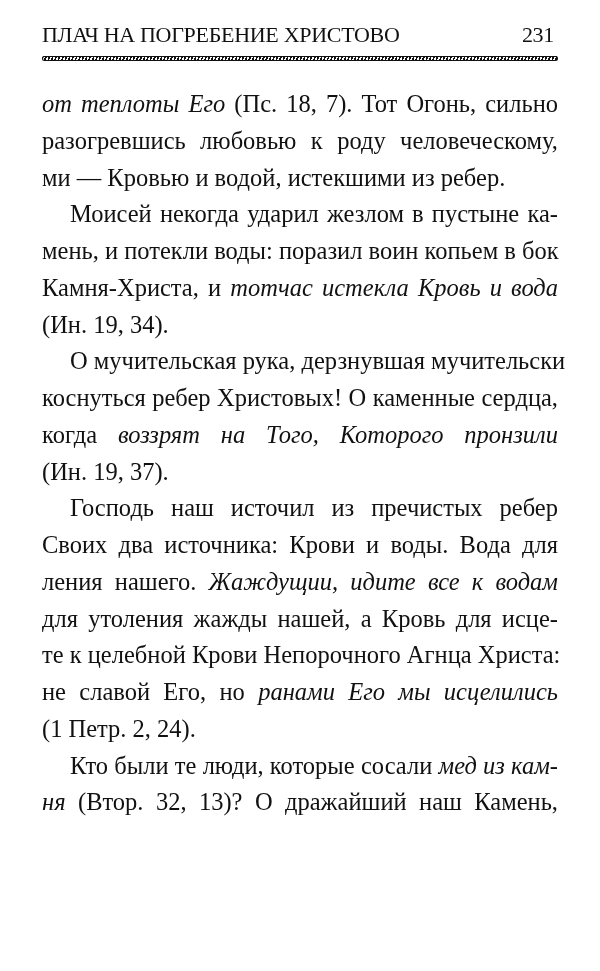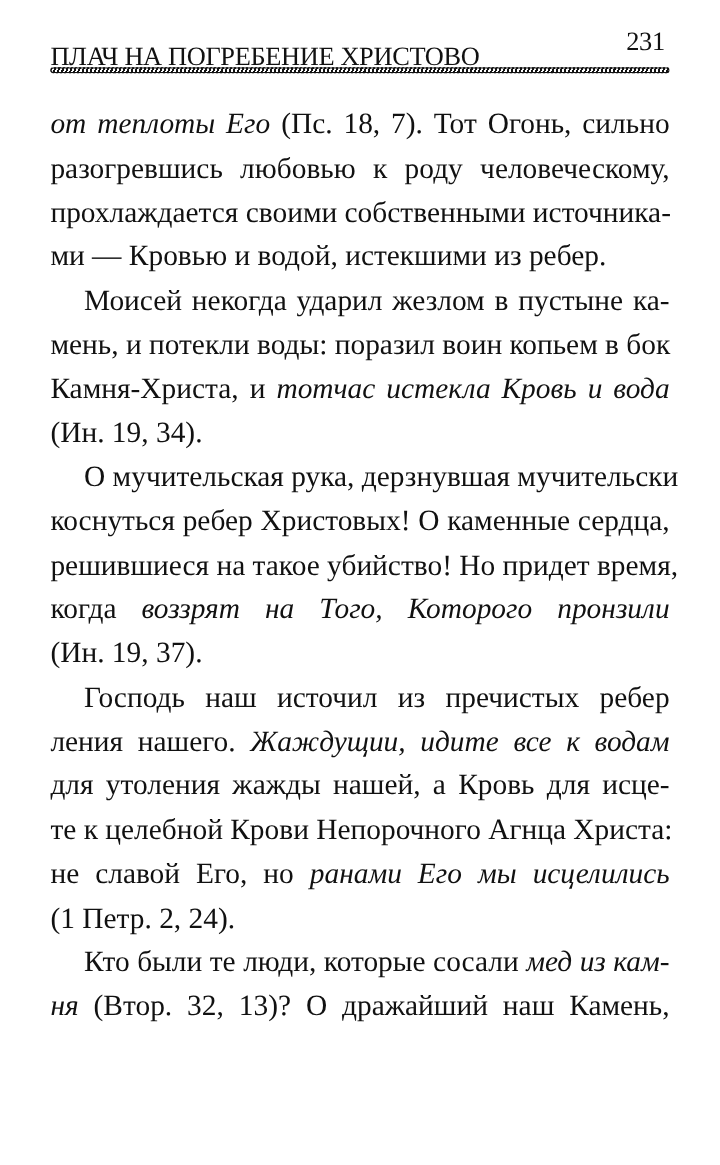--- a/index.html
+++ b/index.html
@@ -1,20 +1,20 @@
 <!DOCTYPE html>
 <html><head>
 <meta charset="utf-8">
 <style>
   html, body { margin: 0; padding: 0; background: #ffffff; }
   body { width: 600px; height: 971px; overflow: hidden; position: relative; color: #111; }
   .page { position: absolute; left: 42px; top: 0; width: 516px; }
   .running-head { position: absolute; left: 0; top: 22px; width: 516px; height: 30px;
     font-family: "Liberation Serif", serif; font-size: 22px; letter-spacing: -0.3px; color: #111; }
-  .running-head .title { position: absolute; left: 0; top: 12px; }
+  .running-head .title { position: absolute; left: 0; top: 0; }
   .running-head .folio { position: absolute; right: 4px; top: 0; margin-left: 11px; }
   .rope { position: absolute; left: 0; top: 56px; width: 516px; height: 5px;
     border-radius: 3px;
     background: repeating-linear-gradient(110deg, #111 0px, #111 1.6px, #fff 1.6px, #fff 3.2px);
     box-shadow: inset 0 0 0 1px #111; }
   .body-text { position: absolute; left: 0; top: 86px; width: 516px;
     font-family: "Liberation Serif", serif; font-size: 24.5px; line-height: 36.75px; color: #111; }
   .line { display: block; white-space: nowrap; text-align: justify; text-align-last: justify; height: 36.75px; }
   .line.last { text-align-last: left; }
   .line.indent { padding-left: 28px; }
@@ -25,32 +25,31 @@
 
 <div class="page">
   <div class="running-head">
     <span class="title">ПЛАЧ НА ПОГРЕБЕНИЕ ХРИСТОВО</span>
     <span class="folio">231</span>
   </div>
   <div class="rope"></div>
   <div class="body-text" id="body-text">
       <span class="line"><span class="it">от теплоты Его</span><span> (Пс. 18, 7). Тот Огонь, сильно</span></span>
       <span class="line"><span>разогревшись любовью к роду человеческому,</span></span>
-      <span class="line"><span>прохлаждается своими собственными источника-</span></span>
       <span class="line last"><span>ми — Кровью и водой, истекшими из ребер.</span></span>
       <span class="line indent"><span>Моисей некогда ударил жезлом в пустыне ка-</span></span>
       <span class="line"><span>мень, и потекли воды: поразил воин копьем в бок</span></span>
       <span class="line"><span>Камня-Христа, и </span><span class="it">тотчас истекла Кровь и вода</span></span>
       <span class="line last"><span>(Ин. 19, 34).</span></span>
       <span class="line indent"><span>О мучительская рука, дерзнувшая мучительски</span></span>
       <span class="line"><span>коснуться ребер Христовых! О каменные сердца,</span></span>
-      <span class="line"><span>решившиеся на такое убийство! Но придет время,</span></span>
       <span class="line"><span>когда </span><span class="it">воззрят на Того, Которого пронзили</span></span>
       <span class="line last"><span>(Ин. 19, 37).</span></span>
       <span class="line indent"><span>Господь наш источил из пречистых ребер</span></span>
+      <span class="line"><span>Своих два источника: Крови и воды. Вода для</span></span>
       <span class="line"><span>ления нашего. </span><span class="it">Жаждущии, идите все к водам</span></span>
       <span class="line"><span>для утоления жажды нашей, а Кровь для исце-</span></span>
       <span class="line"><span>те к целебной Крови Непорочного Агнца Христа:</span></span>
       <span class="line"><span>не славой Его, но </span><span class="it">ранами Его мы исцелились</span></span>
       <span class="line last"><span>(1 Петр. 2, 24).</span></span>
       <span class="line indent"><span>Кто были те люди, которые сосали </span><span class="it">мед из кам-</span></span>
       <span class="line"><span class="it">ня</span><span> (Втор. 32, 13)? О дражайший наш Камень,</span></span>
       <span class="line"></span>
     </div>
 </div>

